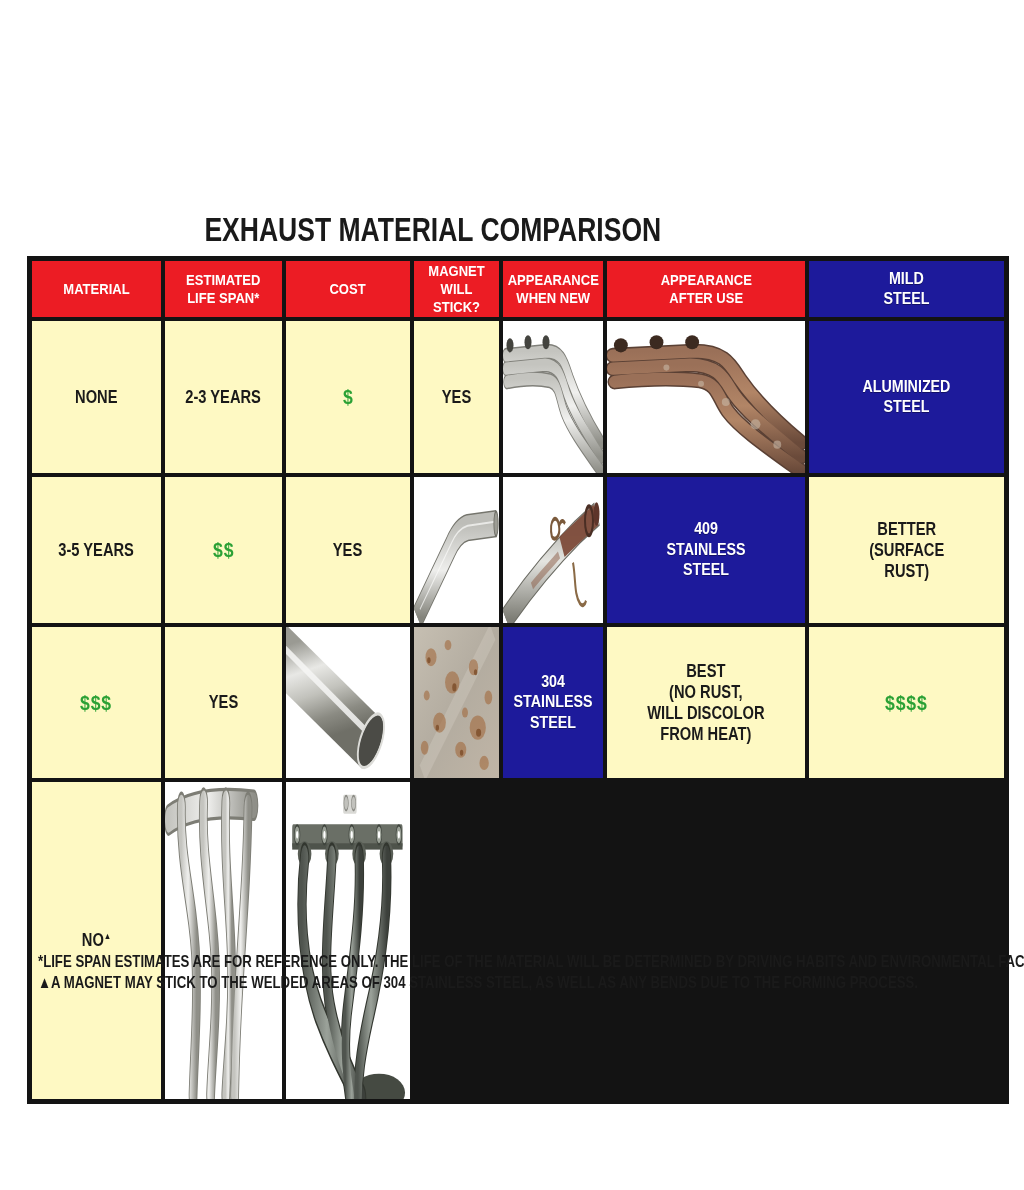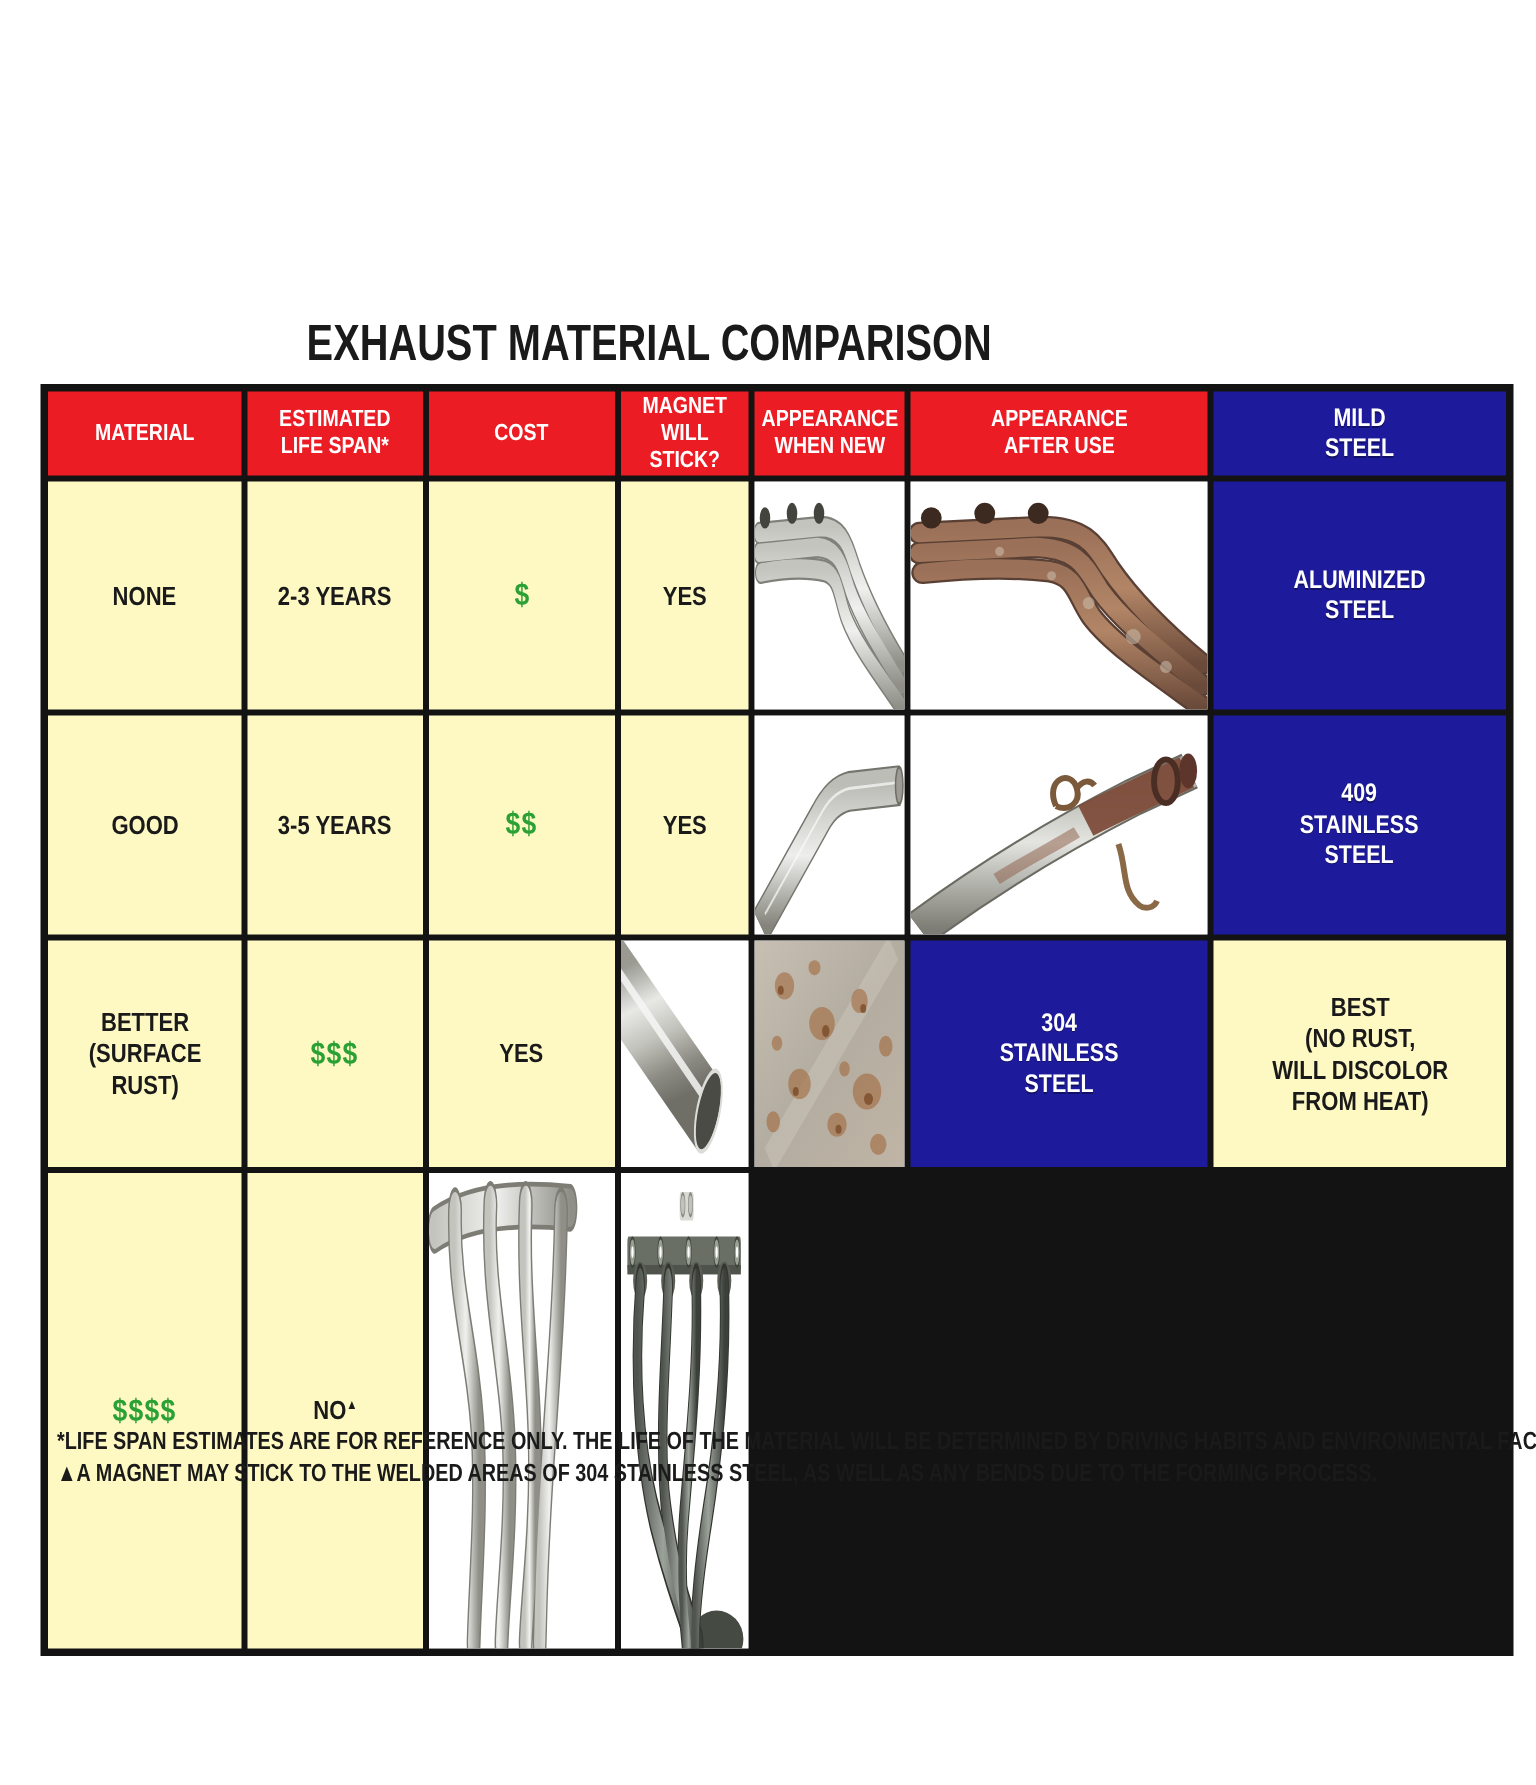--- a/index.html
+++ b/index.html
@@ -151,23 +151,20 @@
           <circle cx="95" cy="62" r="3"></circle>
           <circle cx="172" cy="122" r="4"></circle>
           <circle cx="60" cy="46" r="3"></circle>
       </g>
     </svg>
   </div>
 
   <div class="cell mat">
       <span class="cond pre">ALUMINIZED
 STEEL</span>
-    </div>
-  <div class="cell val">
-      <span class="cond pre">GOOD</span>
     </div>
   <div class="cell val">
       <span class="cond">3-5 YEARS</span>
     </div>
   <div class="cell val">
       <span class="cond cost-text">$$</span>
     </div>
   <div class="cell val">
       <span class="cond"><span>YES</span><sup></sup></span>
     </div>

